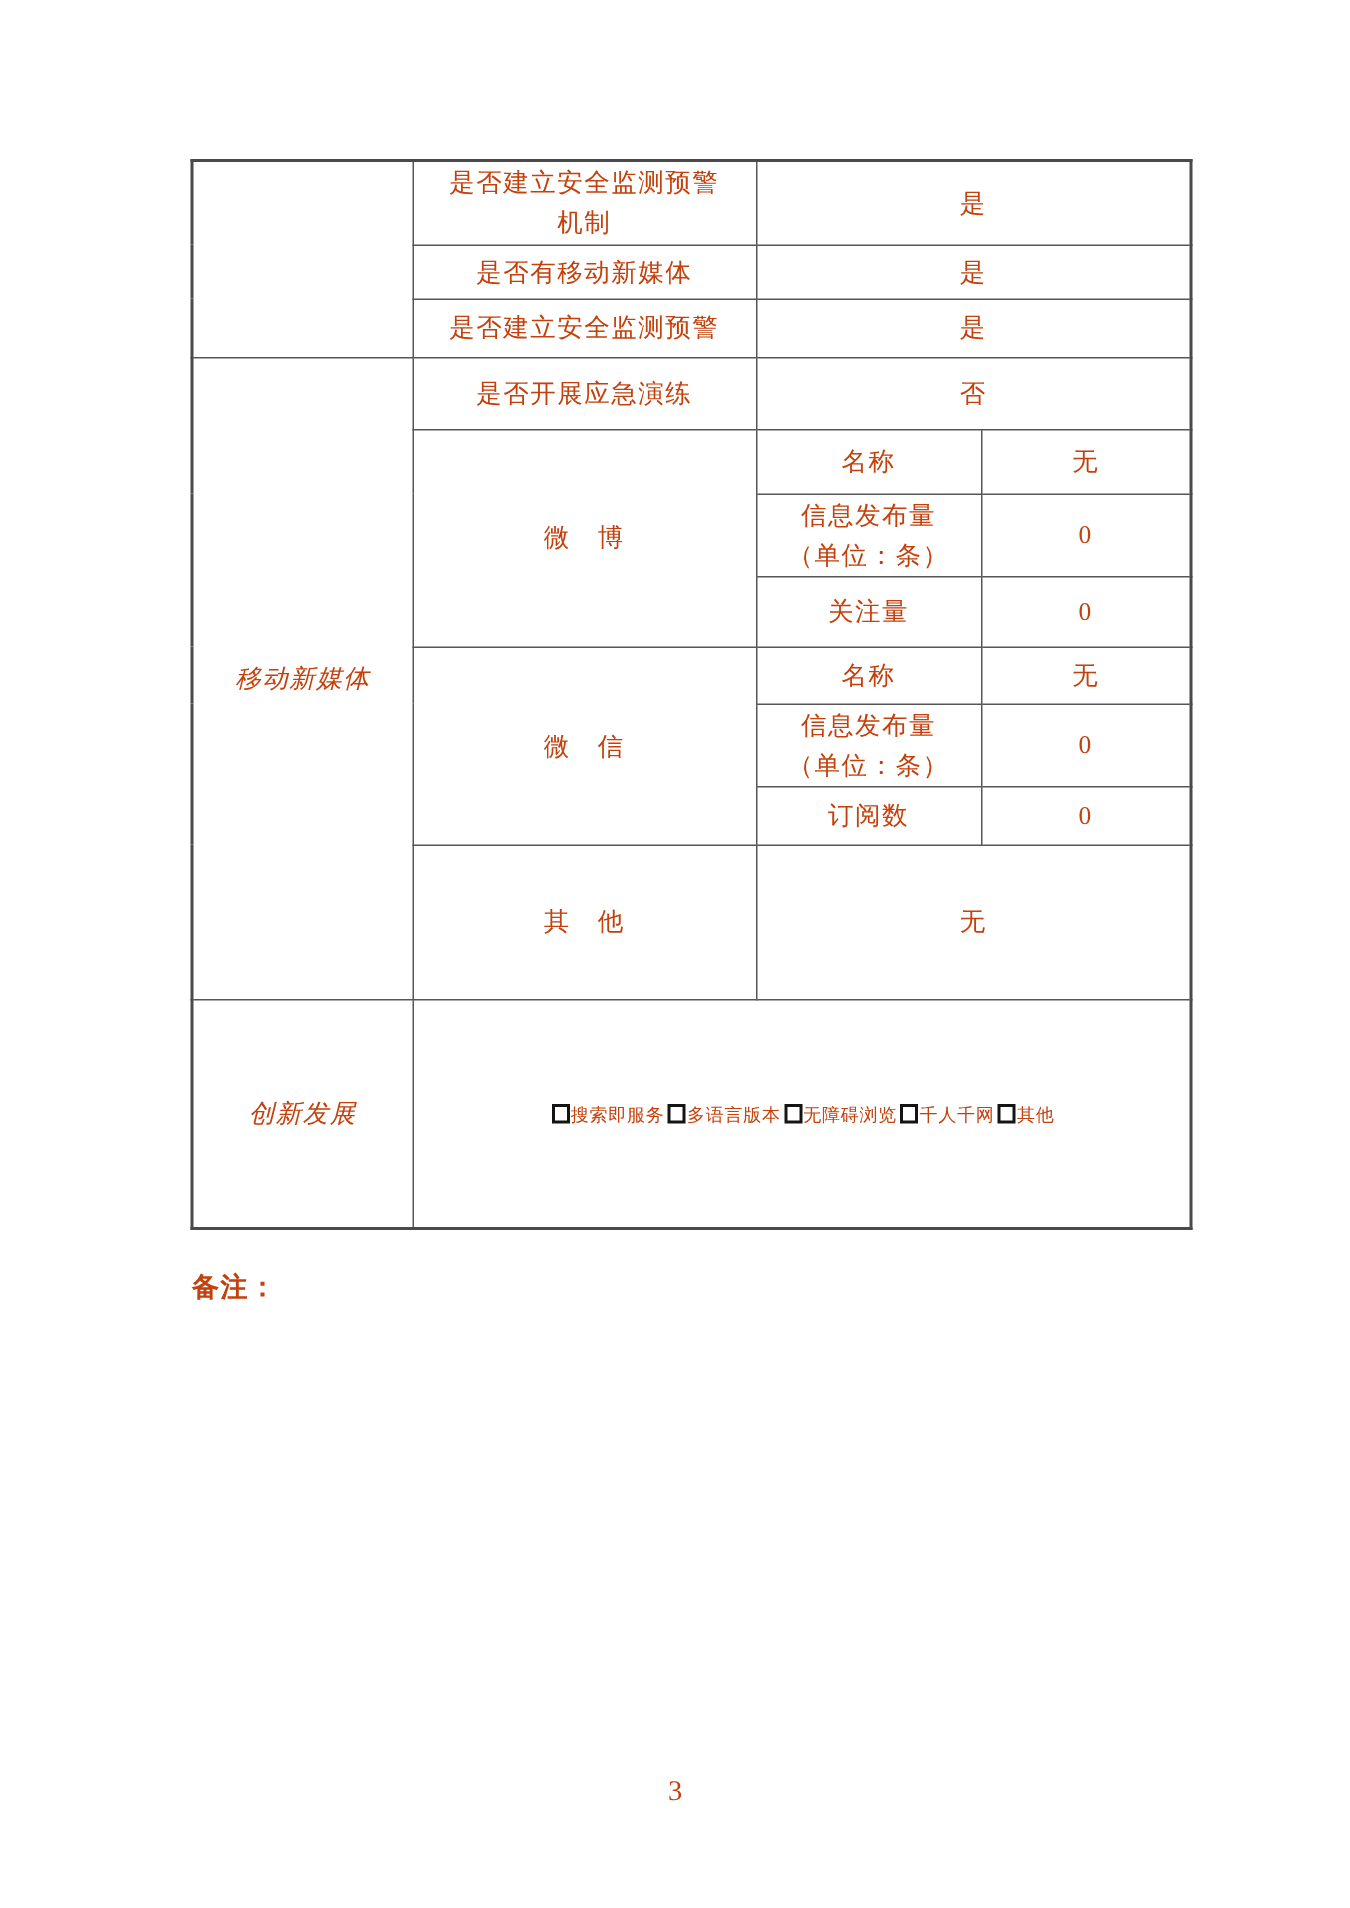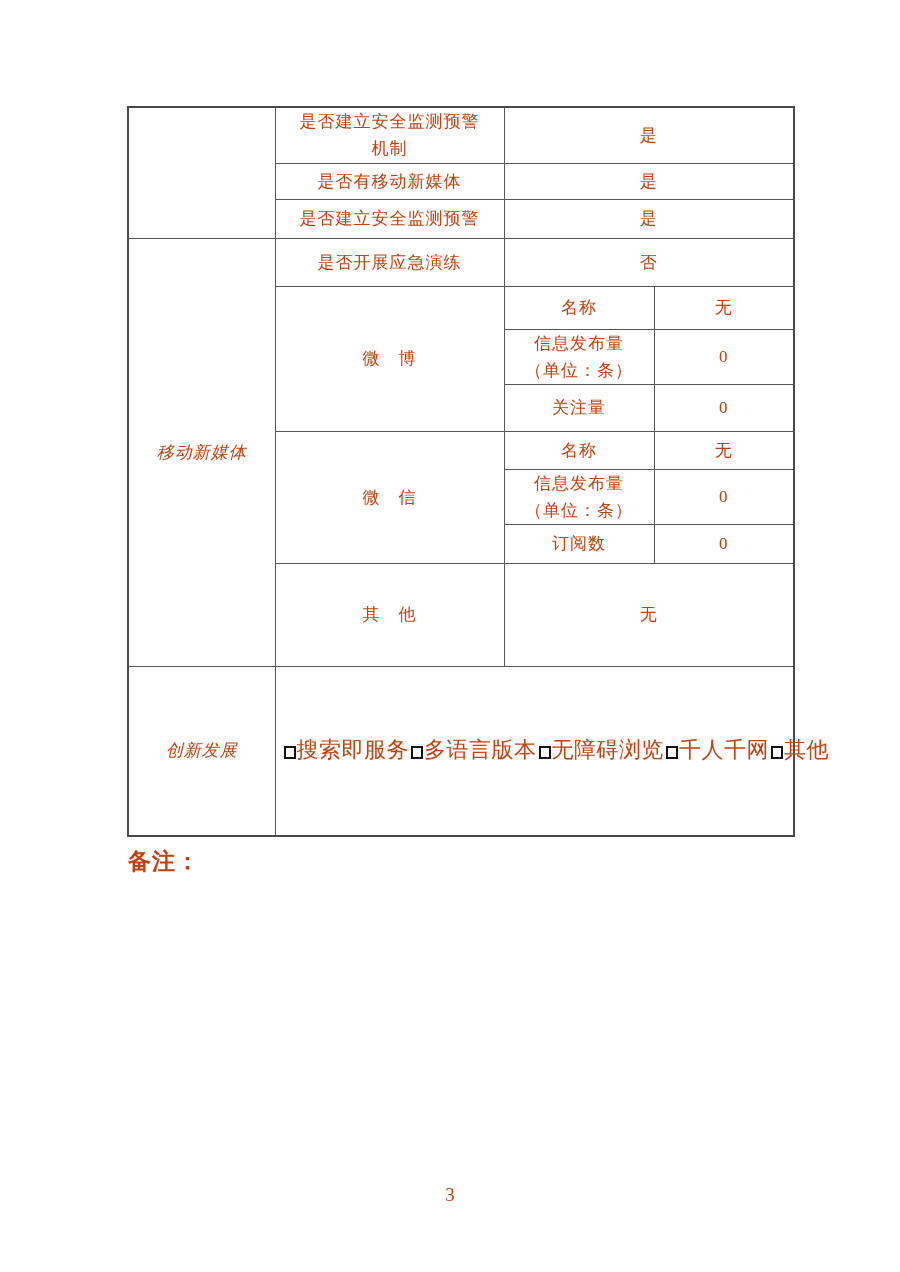--- a/index.html
+++ b/index.html
@@ -36,42 +36,42 @@
   tr.r2  { height: 36px; }
   tr.r3  { height: 39px; }
   tr.r4  { height: 48px; }
   tr.r5  { height: 43px; }
   tr.r6  { height: 55px; }
   tr.r7  { height: 47px; }
   tr.r8  { height: 38px; }
   tr.r9  { height: 50px; }
   tr.r10 { height: 39px; }
   tr.r11 { height: 103px; }
-  tr.r12 { height: 170px; }
+  tr.r12 { height: 153px; }
   td.section-label { letter-spacing: 2px; font-style: italic; }
   .two-line div { line-height: 27px; }
   .cb-line {
-    font-size: 22px;
+    font-size: 12px;
     letter-spacing: 0.5px;
     white-space: nowrap;
   }
   .cb-box {
     display: inline-block;
     width: 12px;
     height: 13px;
     border: 2.5px solid #141414;
     background: #ffffff;
     vertical-align: -2px;
     margin: 0 1px 0 2px;
   }
   .remark {
     position: absolute;
     left: 128px;
     top: 846px;
-    font-size: 23px;
+    font-size: 18px;
     font-weight: bold;
     letter-spacing: 1px;
   }
   .page-number {
     position: absolute;
     left: 0;
     top: 1184px;
     width: 100%;
     text-align: center;
     font-size: 19px;

